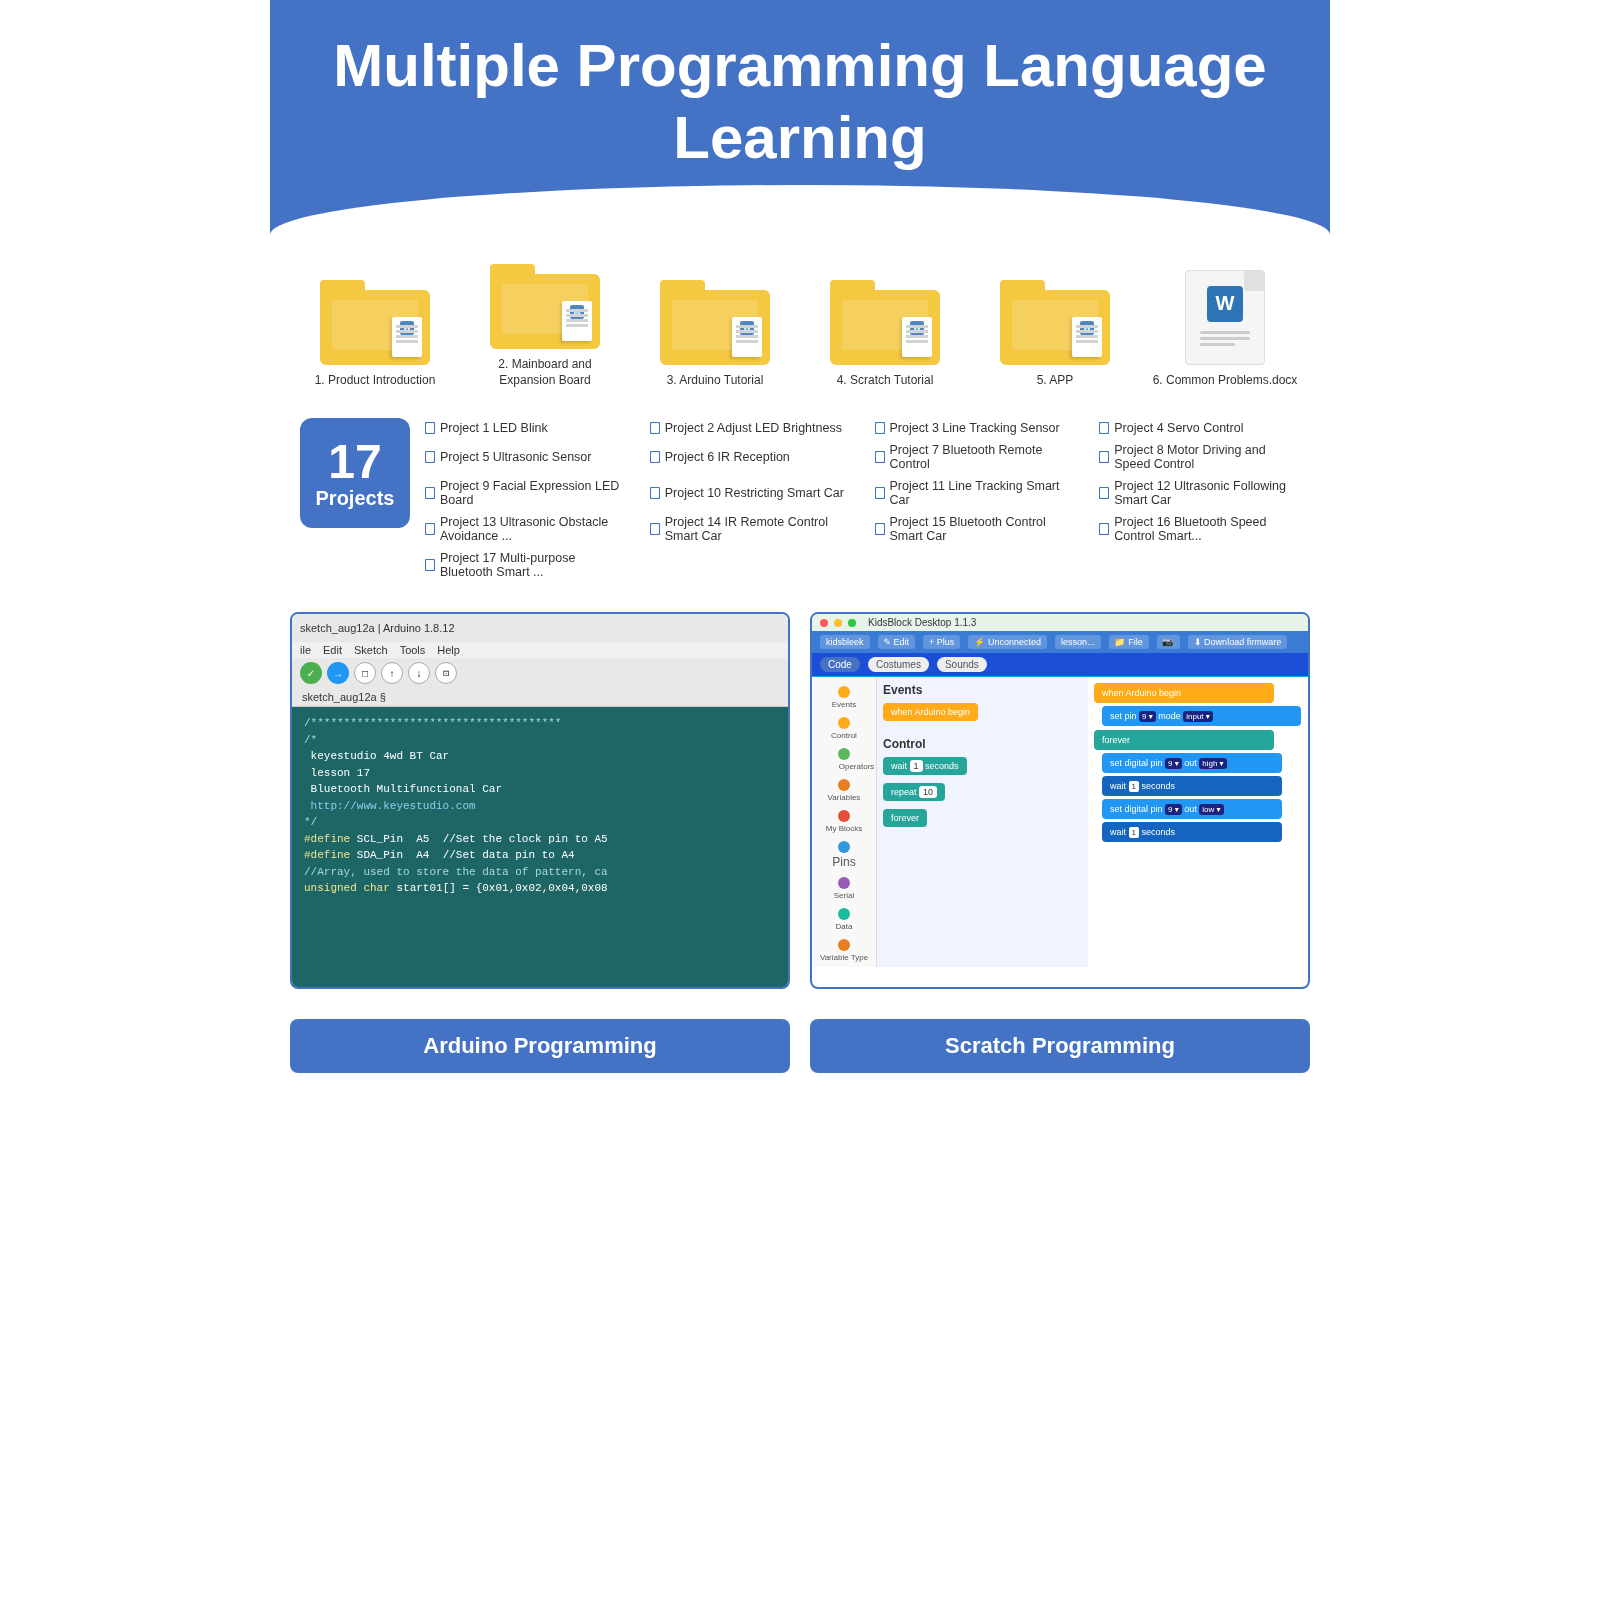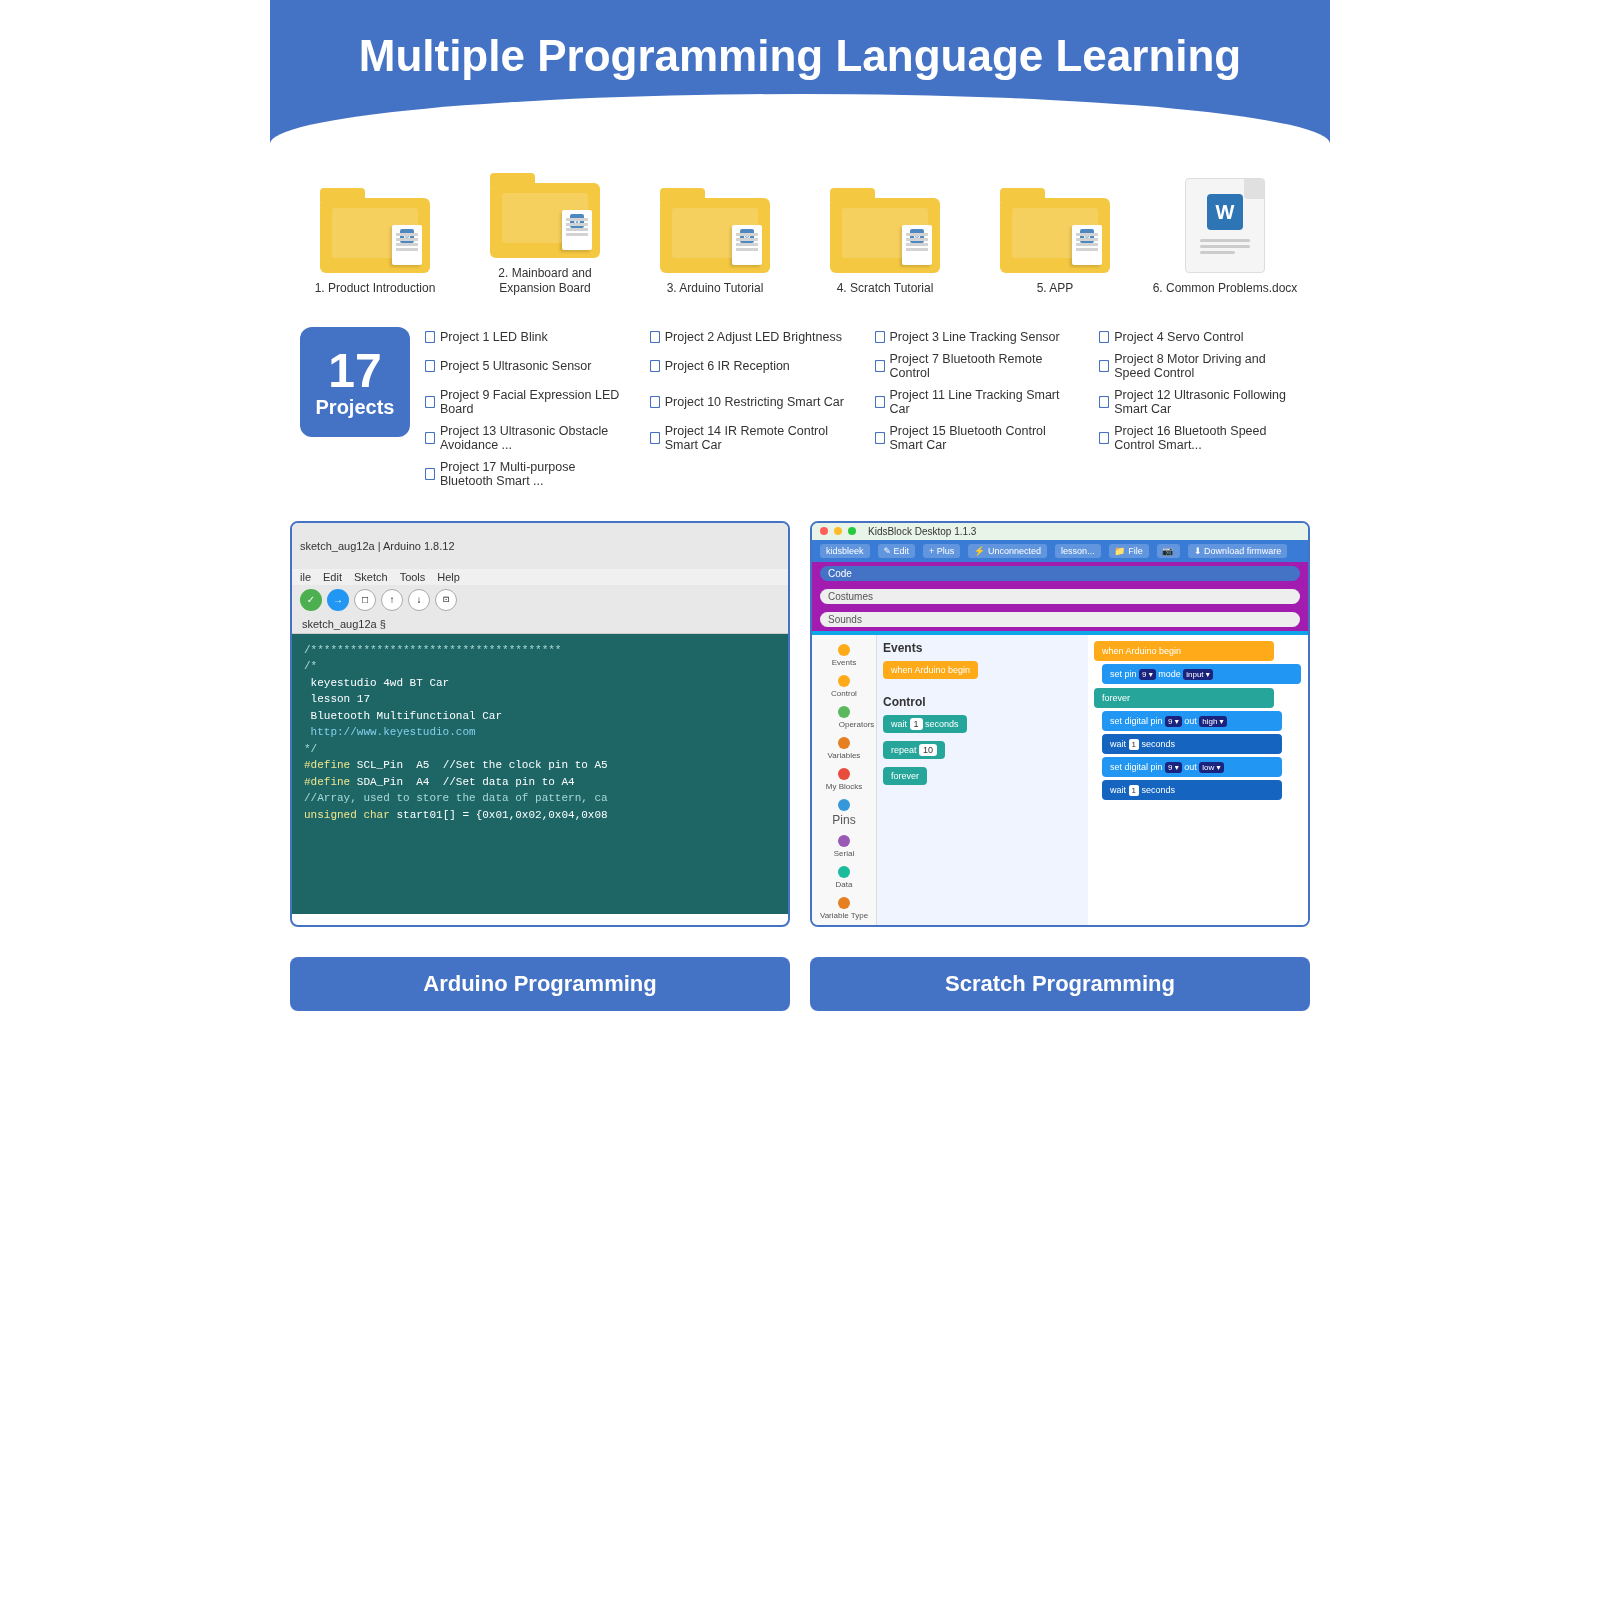--- a/index.html
+++ b/index.html
@@ -12,21 +12,21 @@
 
     
     .header {
       background: #4472C4;
       padding: 30px 40px 60px;
       position: relative;
       overflow: hidden;
     }
     .header h1 {
       color: #fff;
-      font-size: 44px;
+      font-size: 60px;
       font-weight: 900;
       text-align: center;
       line-height: 1.2;
     }
     .header::after {
       content: '';
       position: absolute;
       bottom: -1px;
       left: 0; right: 0;
       height: 50px;
@@ -220,21 +220,21 @@
     }
     .ide-panel {
       flex: 1;
       border: 2px solid #4472C4;
       border-radius: 8px;
       overflow: hidden;
       font-size: 11px;
     }
     .ide-titlebar {
       background: #e8e8e8;
-      padding: 17px 8px;
+      padding: 8px 8px;
       display: flex;
       gap: 15px;
       font-size: 11px;
       color: #333;
     }
     .ide-menubar {
       background: #f0f0f0;
       padding: 2px 8px;
       display: flex;
       gap: 12px;
@@ -305,26 +305,25 @@
       color: #fff;
     }
     .kb-nav-item {
       background: rgba(255,255,255,0.2);
       border-radius: 3px;
       padding: 2px 6px;
       font-size: 9px;
       color: #fff;
     }
     .kb-tabs {
-      background: #a21caf;
-      display: flex;
-      border-bottom: 4px solid #0ea5e9;
+      background: #1d4ed8;
+      display: flex;
+      border-bottom: 1px solid #0ea5e9;
       padding: 4px 8px;
       gap: 8px;
-      flex-direction: column;
     }
     .kb-tab {
       padding: 2px 8px;
       border-radius: 10px;
       font-size: 10px;
       background: #eee;
       color: #555;
     }
     .kb-tab.active { background: #4472C4; color: #fff; }
     .kidsblock-body {

